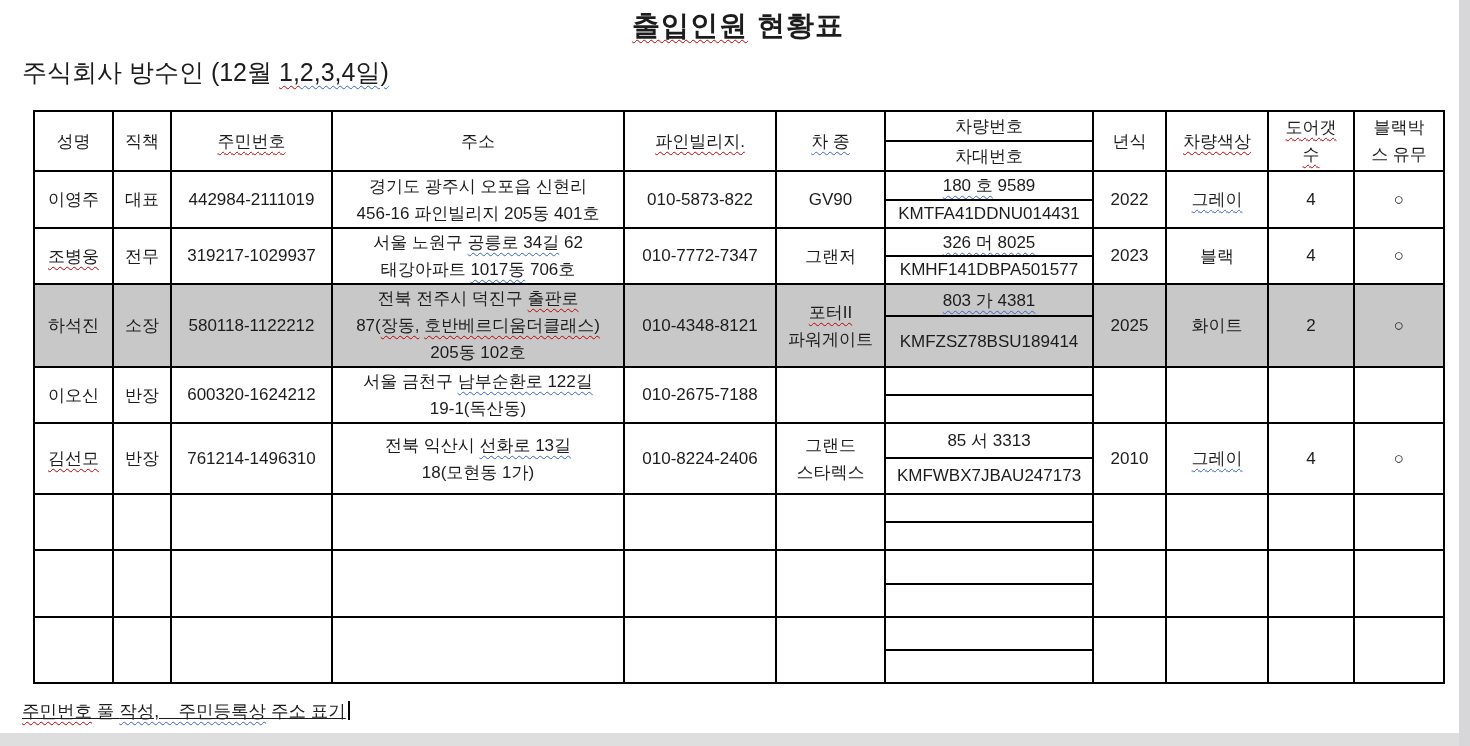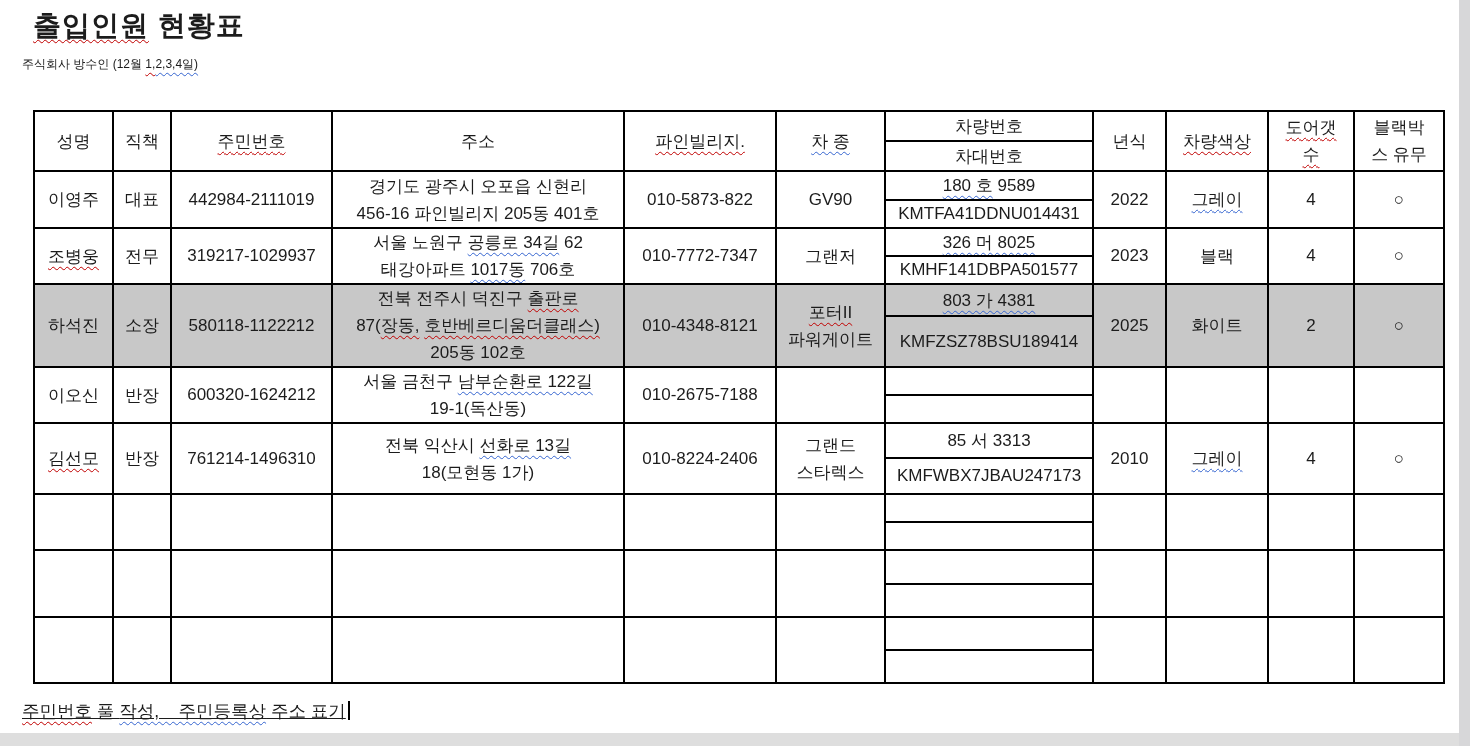--- a/index.html
+++ b/index.html
@@ -4,26 +4,26 @@
 <style>
   * { box-sizing: border-box; }
   html,body { margin:0; padding:0; }
   body {
     width:1470px; height:746px; position:relative; overflow:hidden;
     background:#ffffff; color:#1c1c1c;
     font-family:"Liberation Sans", sans-serif;
   }
   .title {
     position:absolute; top:7px; left:33px; width:1410px;
-    text-align:left; font-size:28px; font-weight:600; letter-spacing:1px;
+    text-align:center; font-size:28px; font-weight:600; letter-spacing:1px;
     white-space:pre;
   }
   .subtitle {
     position:absolute; top:56px; left:22px;
-    font-size:12px; font-weight:400; white-space:pre;
+    font-size:25px; font-weight:400; white-space:pre;
   }
   table.doc {
     position:absolute; top:110px; left:33px; width:1410px;
     border-collapse:collapse; table-layout:fixed;
   }
   td, th {
     border:2px solid #000; text-align:center; vertical-align:middle;
     font-size:17px; font-weight:400; padding:0 2px; overflow:hidden;
   }
   .line { display:block; line-height:27px; white-space:pre; }

